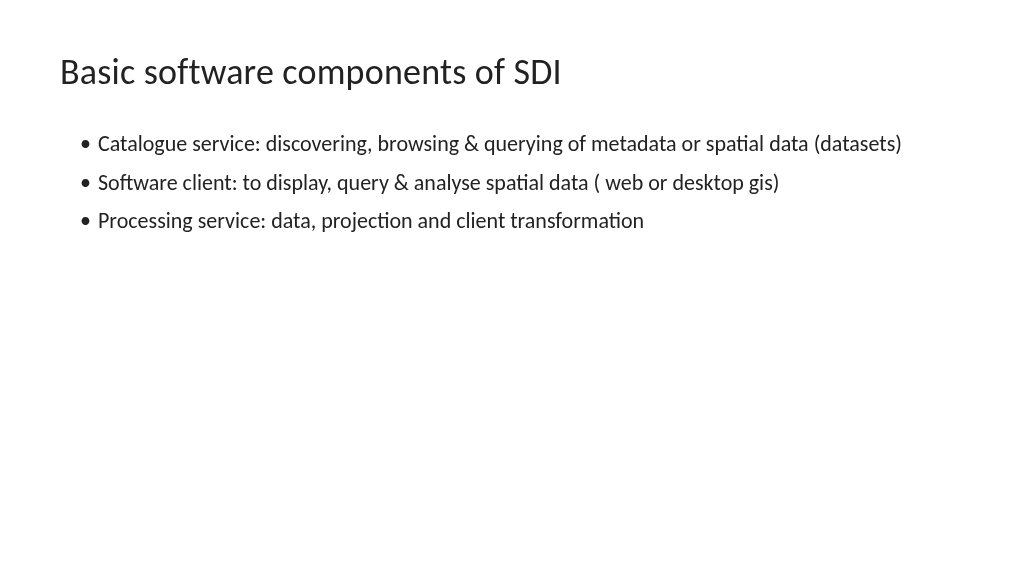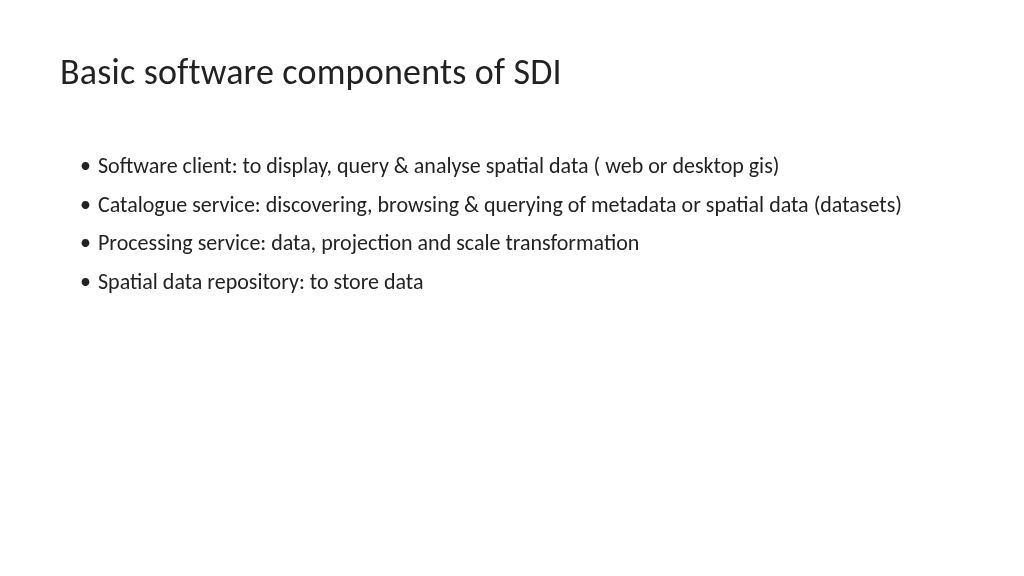--- a/index.html
+++ b/index.html
@@ -12,21 +12,21 @@
       height: 576px;
       background: #ffffff;
       font-family: Calibri, 'Segoe UI', Arial, sans-serif;
       color: #222222;
       padding: 50px 60px 40px 60px;
       overflow: hidden;
     }
     .title {
       font-size: 36px;
       font-weight: 400;
-      margin-bottom: 58px;
+      margin-bottom: 36px;
       letter-spacing: 0.2px;
     }
     ul.bullets {
       list-style: none;
       padding-left: 20px;
     }
     ul.bullets li {
       font-size: 22px;
       line-height: 1.3;
       margin-bottom: 10px;
@@ -40,17 +40,16 @@
       top: 0;
       font-size: 22px;
     }
   </style>
 </head>
 <body>
 
 <h1 class="title">Basic software components of SDI</h1>
 
 <ul class="bullets">
+  <li>Catalogue service: discovering, browsing &amp; querying of metadata or spatial data (datasets)</li>
   <li>Software client: to display, query &amp; analyse spatial data ( web or desktop gis)</li>
-  <li>Catalogue service: discovering, browsing &amp; querying of metadata or spatial data (datasets)</li>
-  <li>Processing service: data, projection and scale transformation</li>
-  <li>Spatial data repository: to store data</li>
+  <li>Processing service: data, projection and client transformation</li>
 </ul>
 
 </body></html>

